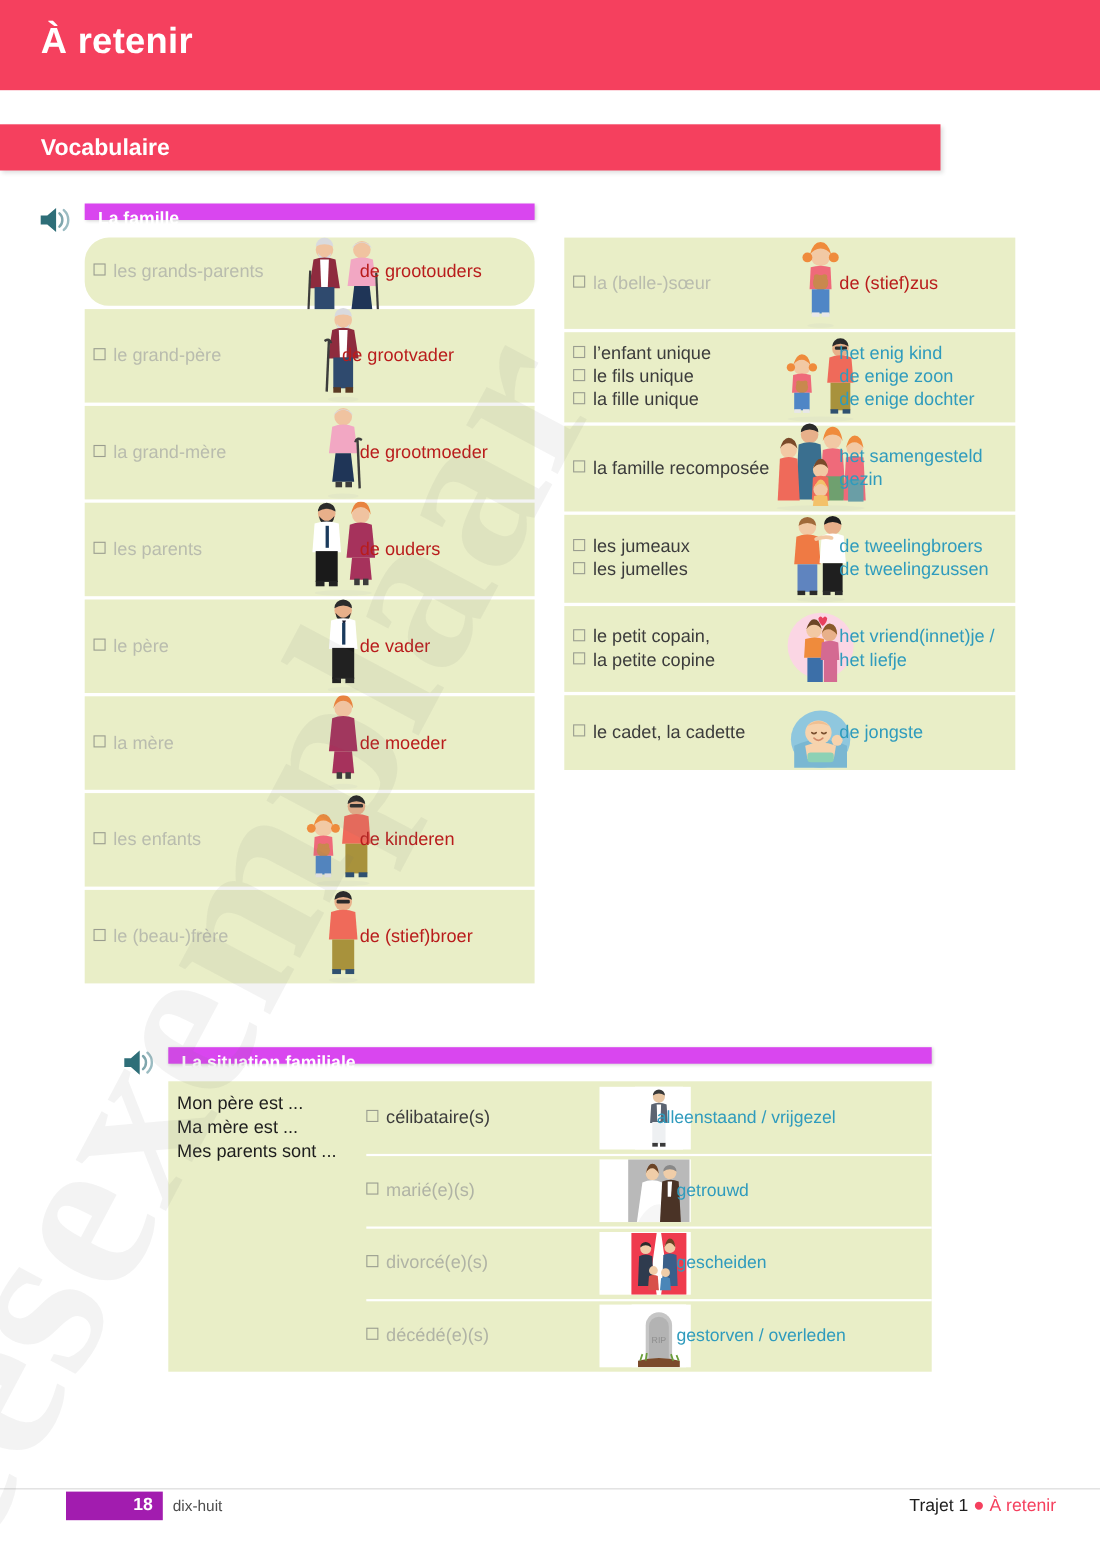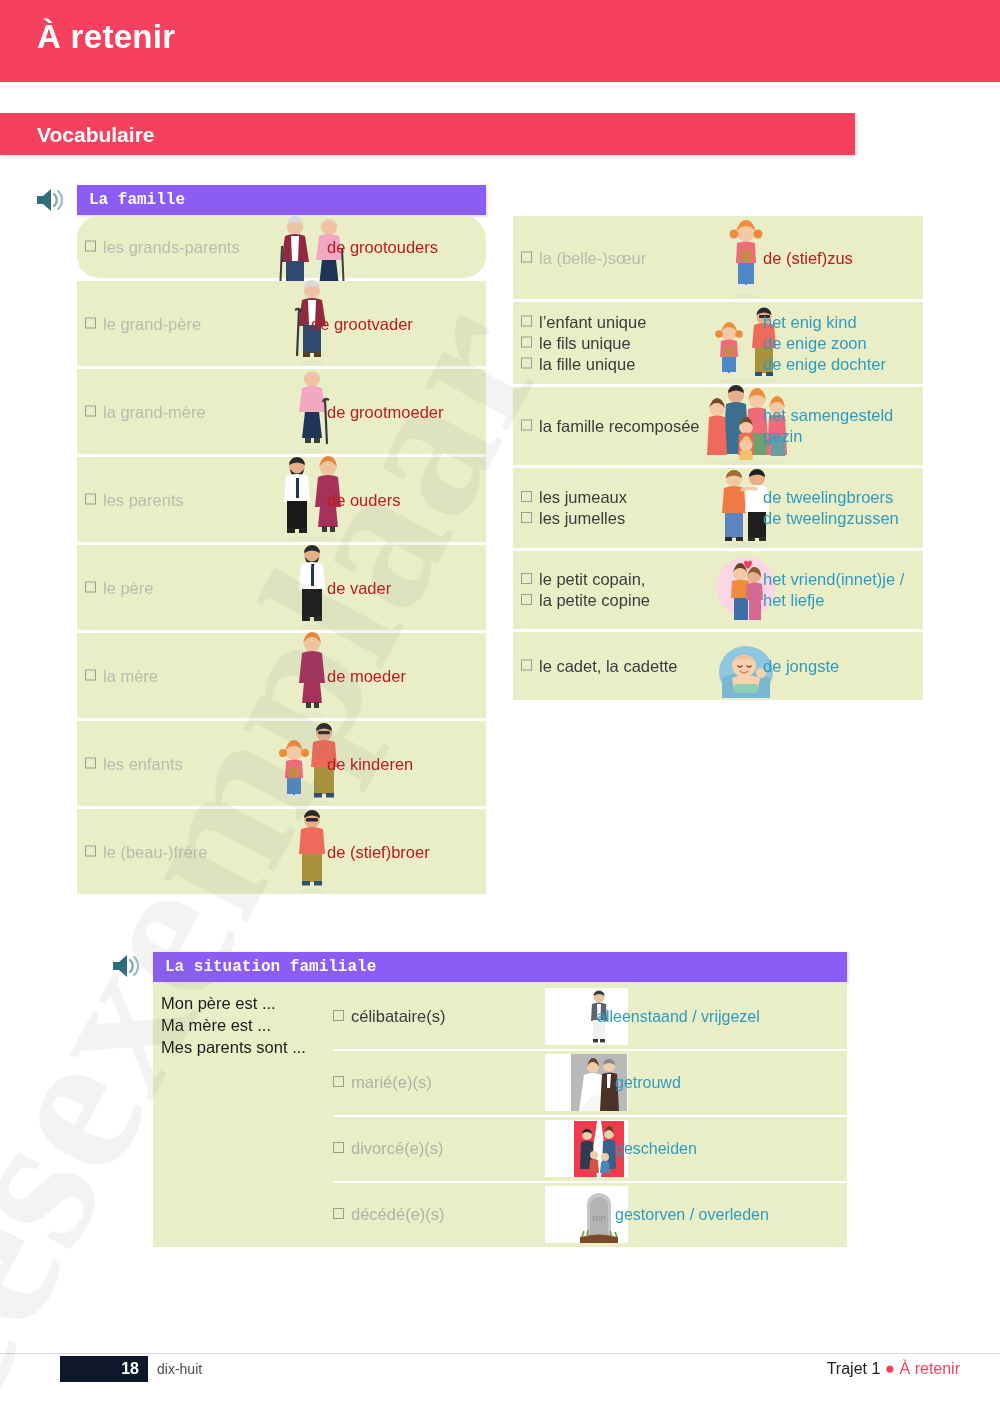--- a/index.html
+++ b/index.html
@@ -44,23 +44,22 @@
   .voc-band .voc-label{
     position:absolute;left:37px;top:10px;
     color:#ffffff;font-size:21px;font-weight:bold;
   }
   
   .speaker{
     position:absolute;width:34px;height:28px;z-index:4;
   }
   
   .sec-header{
-    position:absolute;background:#8b5cf6;height:30px;z-index:3;
+    position:absolute;background:#d946ef;height:15px;z-index:3;
     box-shadow:1px 1px 3px rgba(0,0,0,0.18);
-    font-family:Liberation Mono, monospace;
   }
   .sec-header span{
     position:absolute;left:12px;top:6px;
     color:#ffffff;font-size:16px;font-weight:bold;
   }
   
   .voc-col{position:absolute;z-index:3;}
   .voc-row{
     position:relative;
     background:#e9eec7;
@@ -120,21 +119,21 @@
     overflow:hidden;
     padding-left:25px;
   }
   
   .footer-rule{
     position:absolute;left:0;top:1353px;width:1000px;height:1px;
     background:#d8d8d8;z-index:2;
   }
   .page-badge{
     position:absolute;left:60px;top:1356px;
-    width:88px;height:26px;background:#0f172a;z-index:3;
+    width:88px;height:26px;background:#a21caf;z-index:3;
   }
   .page-badge span{
     position:absolute;right:9px;top:4px;
     color:#ffffff;font-size:16px;font-weight:bold;
   }
   .page-word{
     position:absolute;left:157px;top:1361px;
     font-size:14px;color:#4d4d4d;z-index:3;
   }
   .footer-right{

